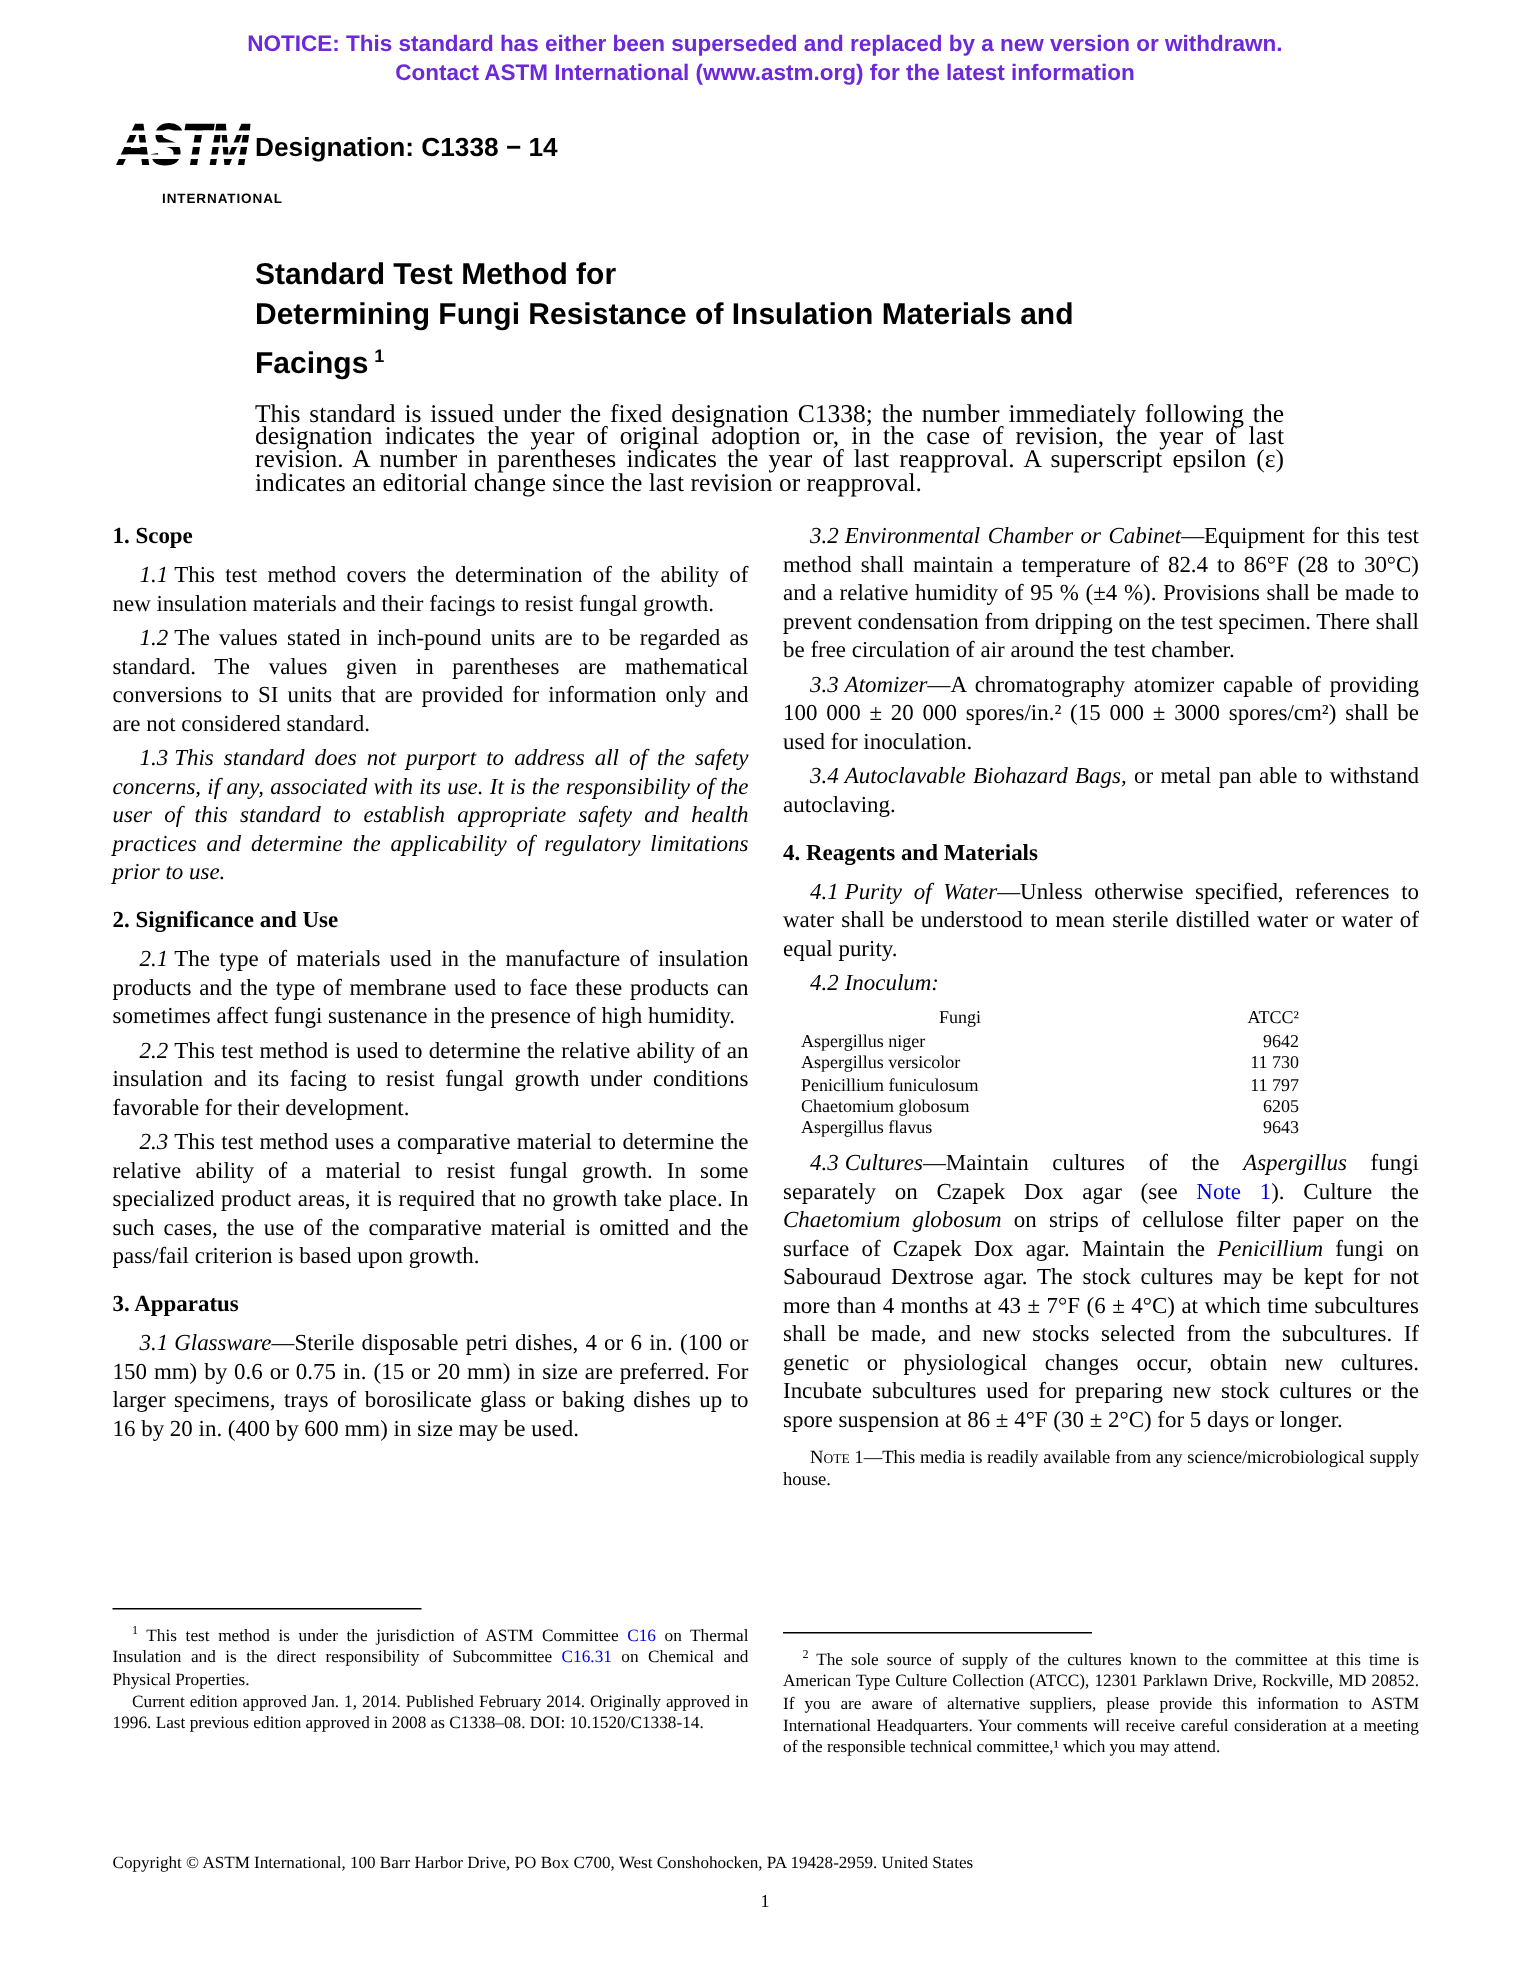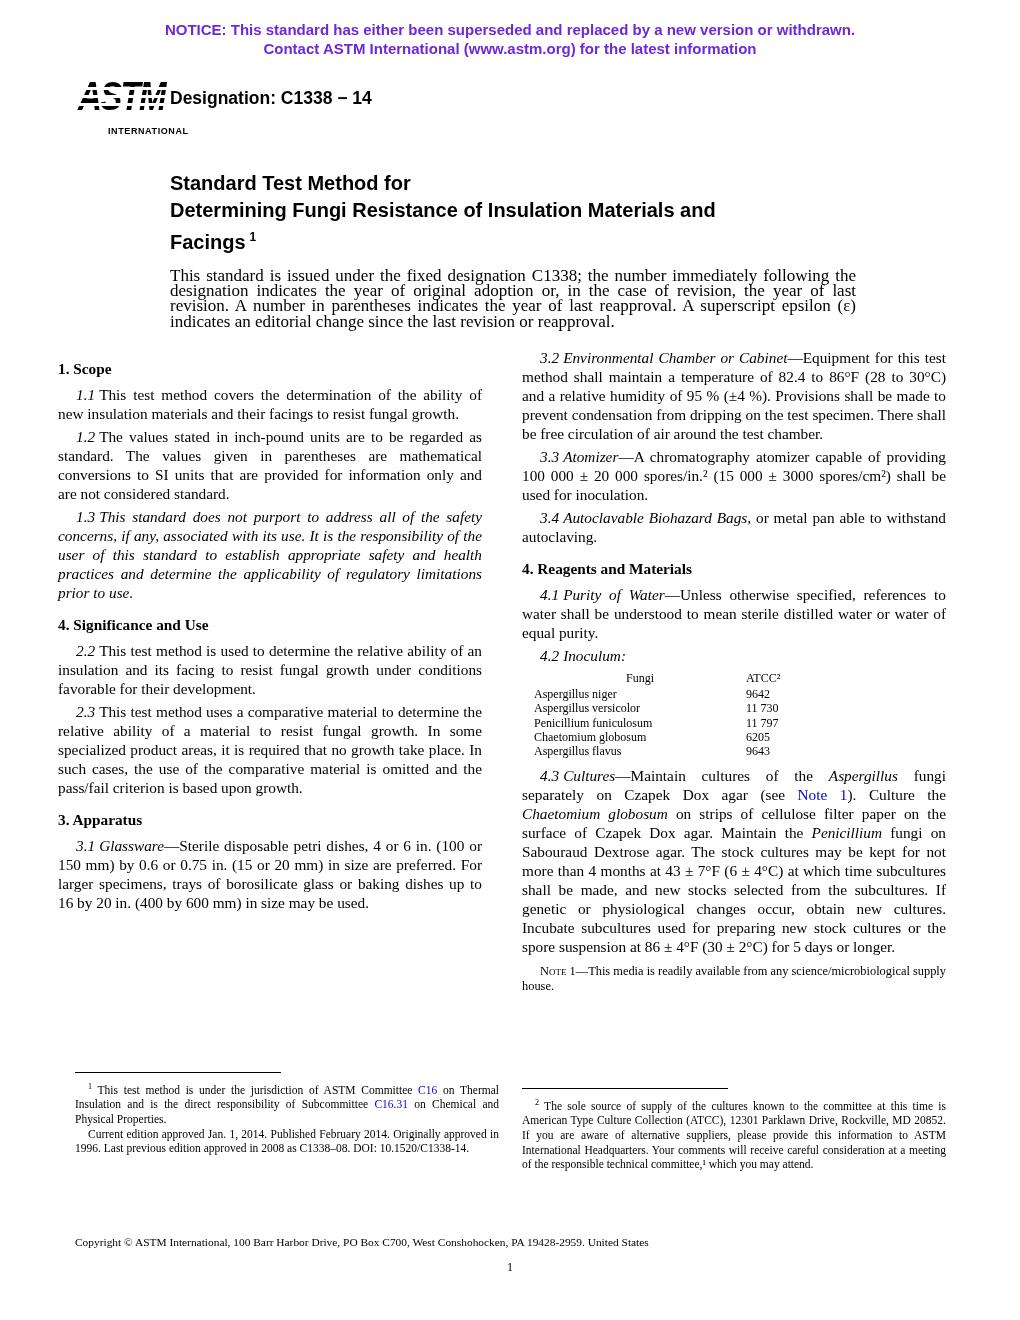--- a/index.html
+++ b/index.html
@@ -44,21 +44,21 @@
   .issue {
     top: 268px; left: 170px; width: 686px;
     font-size: 17px; line-height: 15.2px; text-align: justify; margin: 0;
   }
 
   
   .col {
     top: 348px; width: 424px;
     font-size: 15.3px; line-height: 19px; text-align: justify;
   }
-  .col-left  { left: 58px; margin-top: 11px; }
+  .col-left  { left: 75px; }
   .col-right { left: 522px; }
 
   .sec-heading {
     font-weight: bold; font-size: 15.3px;
     margin: 13px 0 7px; text-align: left;
   }
   .sec-heading.first { margin-top: 0; }
 
   p.para { margin: 0 0 4px; text-indent: 18px; }
   .pnum { font-style: italic; margin-right: 4px; }
@@ -66,21 +66,21 @@
   p.italic-para { font-style: italic; }
   .link { color: #0000e0; text-decoration: none; cursor: pointer; }
 
   
   .inoculum {
     width: 342px; margin: 6px 0 8px 12px;
     font-size: 12px; line-height: 14.2px; text-align: left;
   }
   .inoculum .row { display: flex; }
   .inoculum .c1 { width: 212px; }
-  .inoculum .c2 { flex: 1; padding-right: 10px; }
+  .inoculum .c2 { flex: 1; text-align: right; padding-right: 10px; }
   .inoculum .hdr { margin-bottom: 2px; }
   .inoculum .hdr .c1 { text-align: center; }
 
   .note-para {
     font-size: 12.4px; line-height: 15.2px;
     margin: 8px 0 0; text-indent: 18px;
   }
   .note-label { font-variant: small-caps; }
 
   
@@ -132,21 +132,22 @@
   </div>
 
   <p class="issue abs">This standard is issued under the fixed designation C1338; the number immediately following the designation indicates the year of original adoption or, in the case of revision, the year of last revision. A number in parentheses indicates the year of last reapproval. A superscript epsilon (ε) indicates an editorial change since the last revision or reapproval.</p>
 
   <section class="col col-left abs">
     <h3 class="sec-heading first">1. Scope</h3>
     <p class="para"><span class="pnum">1.1</span><span>This test method covers the determination of the ability of new insulation materials and their facings to resist fungal growth.</span></p>
     <p class="para"><span class="pnum">1.2</span><span>The values stated in inch-pound units are to be regarded as standard. The values given in parentheses are mathematical conversions to SI units that are provided for information only and are not considered standard.</span></p>
     <p class="para italic-para"><span class="pnum">1.3</span><span>This standard does not purport to address all of the safety concerns, if any, associated with its use. It is the responsibility of the user of this standard to establish appropriate safety and health practices and determine the applicability of regulatory limitations prior to use.</span></p>
 
-    <h3 class="sec-heading">4. Significance and Use</h3>
+    <h3 class="sec-heading">2. Significance and Use</h3>
+    <p class="para"><span class="pnum">2.1</span><span>The type of materials used in the manufacture of insulation products and the type of membrane used to face these products can sometimes affect fungi sustenance in the presence of high humidity.</span></p>
     <p class="para"><span class="pnum">2.2</span><span>This test method is used to determine the relative ability of an insulation and its facing to resist fungal growth under conditions favorable for their development.</span></p>
     <p class="para"><span class="pnum">2.3</span><span>This test method uses a comparative material to determine the relative ability of a material to resist fungal growth. In some specialized product areas, it is required that no growth take place. In such cases, the use of the comparative material is omitted and the pass/fail criterion is based upon growth.</span></p>
 
     <h3 class="sec-heading">3. Apparatus</h3>
     <p class="para"><span class="pnum">3.1</span><span class="it">Glassware</span><span>—Sterile disposable petri dishes, 4 or 6 in. (100 or 150 mm) by 0.6 or 0.75 in. (15 or 20 mm) in size are preferred. For larger specimens, trays of borosilicate glass or baking dishes up to 16 by 20 in. (400 by 600 mm) in size may be used.</span></p>
   </section>
 
   <section class="col col-right abs">
     <p class="para" style="margin-top:0"><span class="pnum">3.2</span><span class="it">Environmental Chamber or Cabinet</span><span>—Equipment for this test method shall maintain a temperature of 82.4 to 86°F (28 to 30°C) and a relative humidity of 95&nbsp;% (±4&nbsp;%). Provisions shall be made to prevent condensation from dripping on the test specimen. There shall be free circulation of air around the test chamber.</span></p>
     <p class="para"><span class="pnum">3.3</span><span class="it">Atomizer</span><span>—A chromatography atomizer capable of providing 100&nbsp;000 ± 20&nbsp;000 spores/in.² (15&nbsp;000 ± 3000 spores/cm²) shall be used for inoculation.</span></p>

